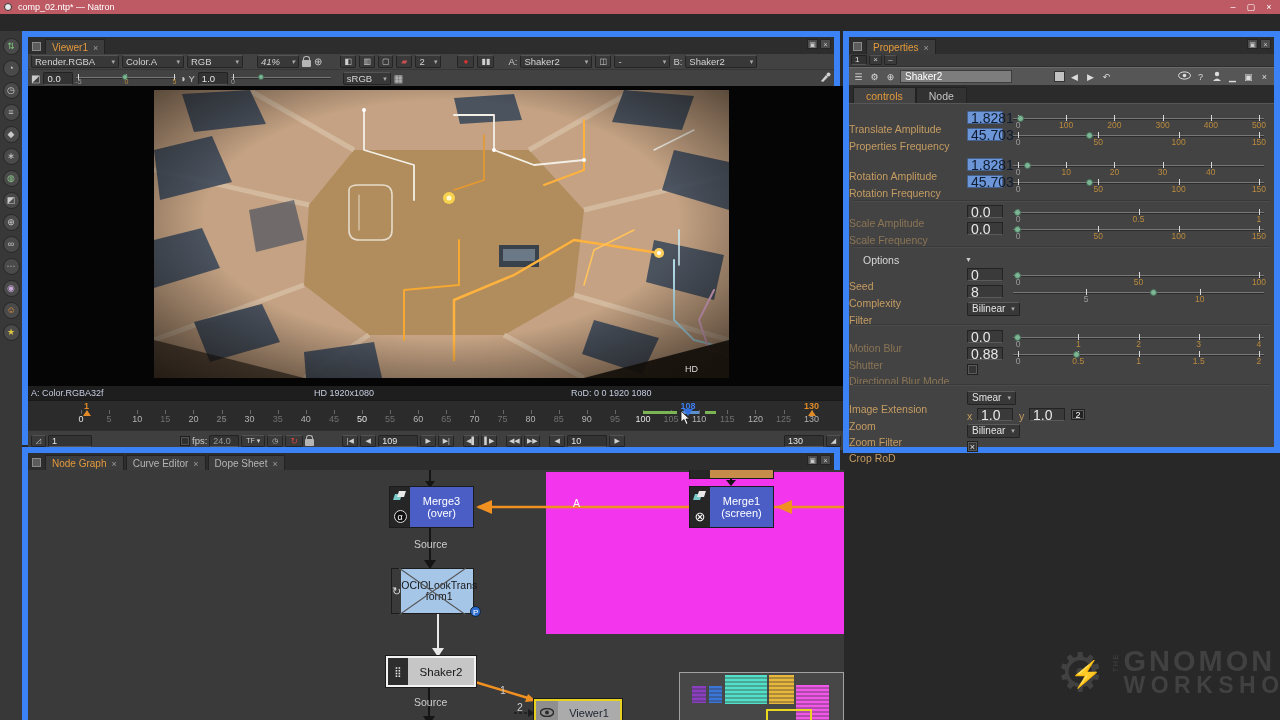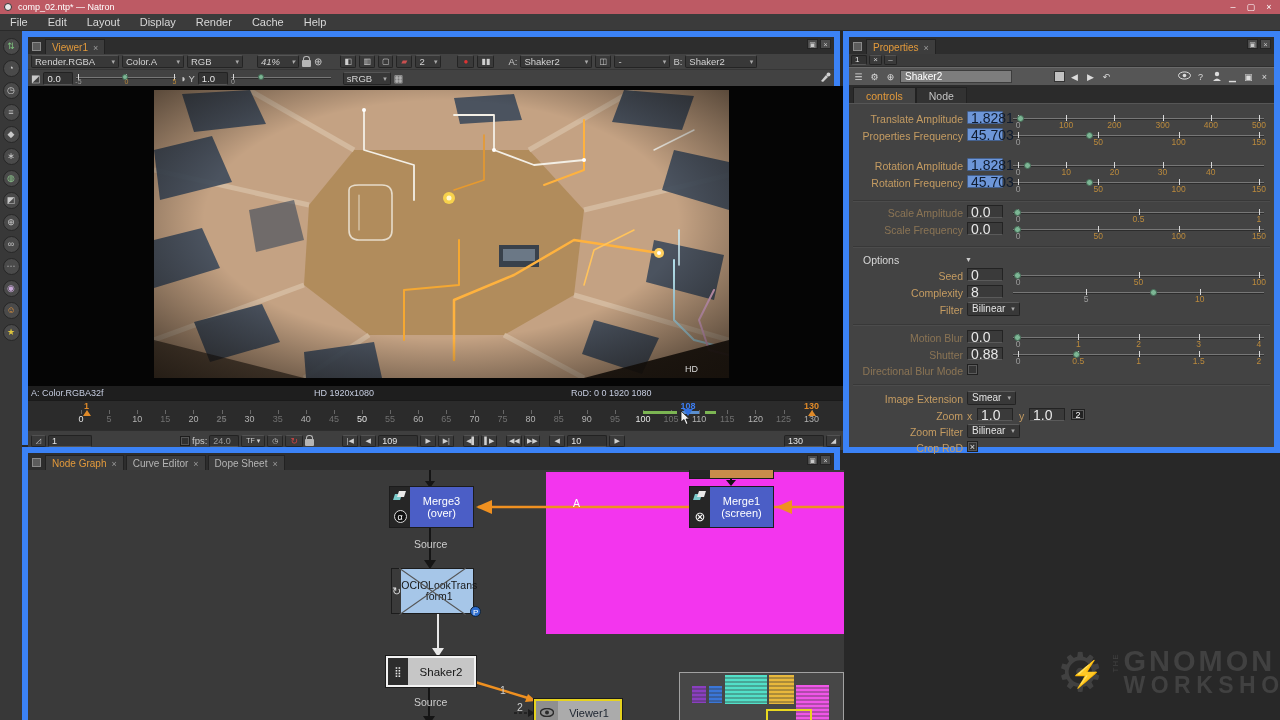--- a/index.html
+++ b/index.html
@@ -109,21 +109,21 @@
                 font-size:10px; line-height:12px; padding:0 4px; }
   #nodeheader .hicon { font-size:9px; color:#dcdcdc; width:13px; text-align:center; }
   #nodeheader .swatch { width:11px; height:11px; background:#c2c2c2; border:1px solid #333; }
   #proptabs { position:absolute; left:0; top:49px; right:0; height:18px; background:#2b2b2b; display:flex;
               align-items:flex-end; padding-left:4px; border-bottom:1px solid #565656; }
   .ptab { padding:2px 12px 1px 12px; font-size:10.5px; border:1px solid #222; border-bottom:none; }
   .ptab.active { background:#434343; color:#e39a3b; }
   .ptab.inactive { background:#323232; color:#c3c3c3; }
   #params { position:absolute; left:0; top:67px; right:0; bottom:0; background:#434343; }
   .prow { position:absolute; left:0; right:0; height:16px; }
-  .plabel { position:absolute; left:0; top:2px; width:114px; text-align:right; font-size:10.5px; color:#c59c62; }
+  .plabel { position:absolute; left:0; top:12px; width:114px; font-size:10.5px; color:#c59c62; }
   .plabel.dim { opacity:.55; }
   .pfield { position:absolute; left:118px; top:0px; width:36px; height:13px; background:#3a3a3a;
             border:1px solid #232323; border-bottom-color:#5a5a5a; color:#e8e8e8; font-size:14px;
             line-height:12px; padding:0 3px; border-radius:1px; }
   .pfield.blue { background:#6d96d8; color:#101c30; border-color:#44618f; }
   .psl { position:absolute; left:164px; right:10px; top:1px; height:15px; }
   .psep { position:absolute; left:4px; right:4px; height:1px; background:#383838; box-shadow:0 1px 0 #4c4c4c; }
   .pdd { position:absolute; top:0; height:14px; background:#383838; border:1px solid #232323; border-top-color:#5a5a5a;
          color:#e3e3e3; font-size:10px; line-height:12px; padding:0 4px; border-radius:2px; display:flex; gap:6px; }
   .pdd .arr { font-size:7px; color:#aaa; align-self:center; }
@@ -194,29 +194,20 @@
   <div id="titlebar">
     <span class="appicon"></span>
     <span class="ttl">comp_02.ntp* — Natron</span>
     <div class="wincontrols">
       <span>–</span>
       <span>▢</span>
       <span>×</span>
     </div>
   </div>
 
-  <div id="menubar">
-      <div class="mitem">File</div>
-      <div class="mitem">Edit</div>
-      <div class="mitem">Layout</div>
-      <div class="mitem">Display</div>
-      <div class="mitem">Render</div>
-      <div class="mitem">Cache</div>
-      <div class="mitem">Help</div>
-    </div>
 
   <div id="lefttoolbar">
       <div class="ltool"><i style="color: rgb(127, 196, 127);">⇅</i></div>
       <div class="ltool"><i style="color: rgb(201, 201, 201);">◔</i></div>
       <div class="ltool"><i style="color: rgb(201, 201, 201);">◷</i></div>
       <div class="ltool"><i style="color: rgb(201, 201, 201);">≡</i></div>
       <div class="ltool"><i style="color: rgb(201, 201, 201);">◆</i></div>
       <div class="ltool"><i style="color: rgb(201, 201, 201);">∗</i></div>
       <div class="ltool"><i style="color: rgb(143, 201, 143);">◍</i></div>
       <div class="ltool"><i style="color: rgb(201, 201, 201);">◩</i></div>

